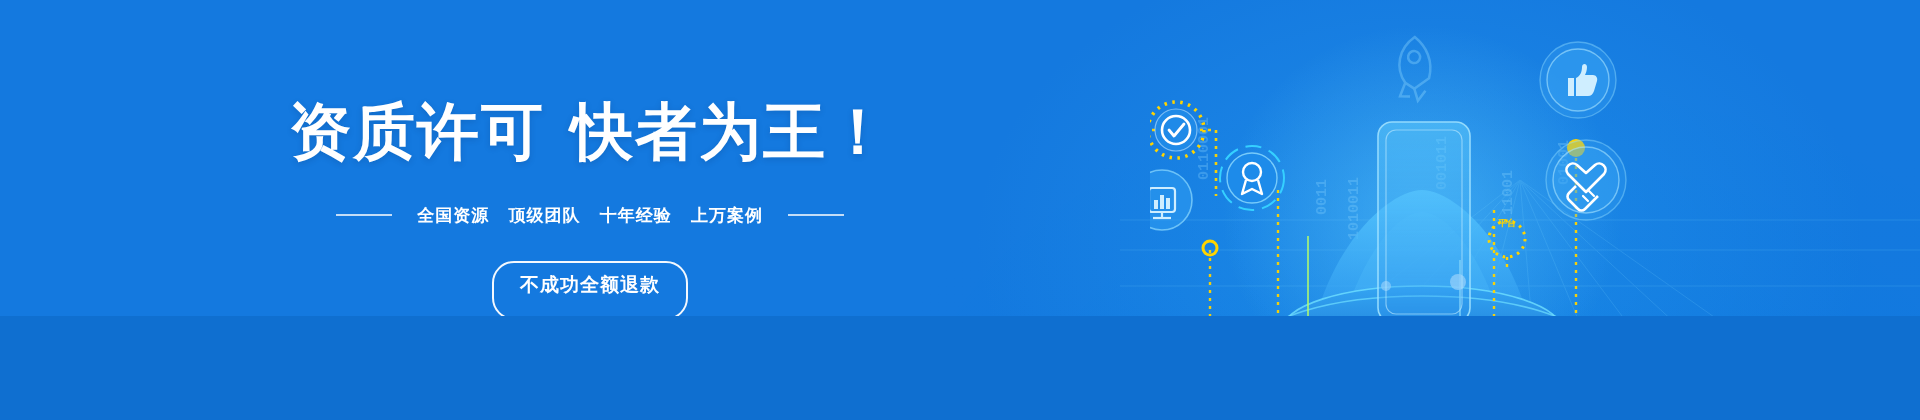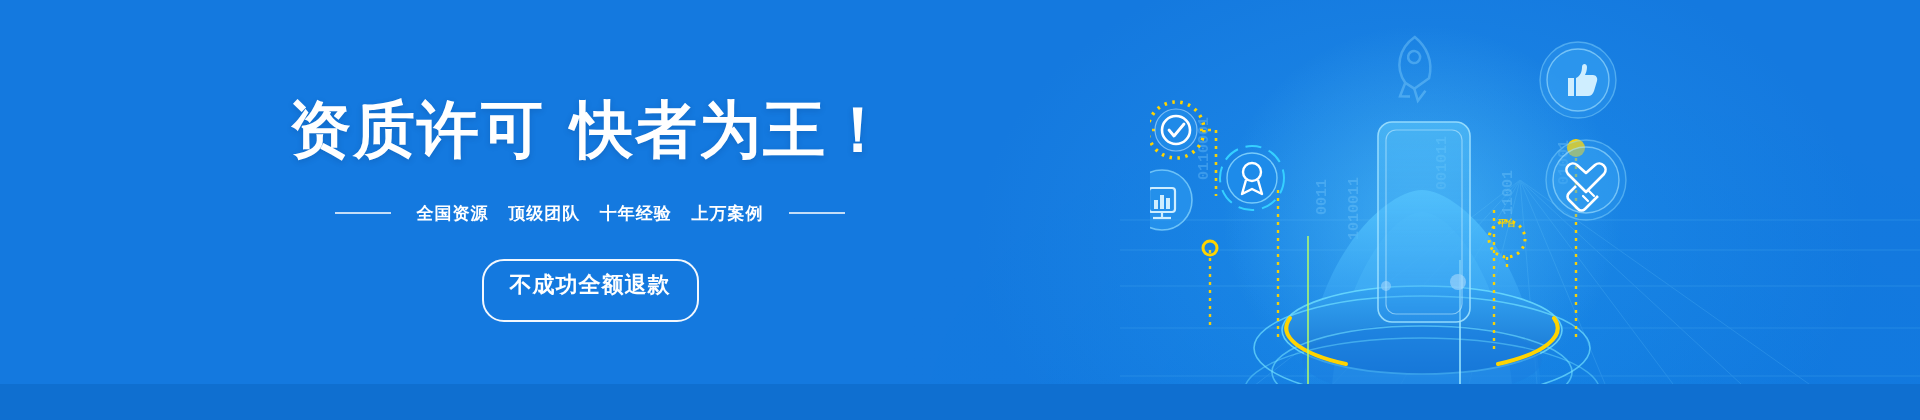--- a/index.html
+++ b/index.html
@@ -4,21 +4,21 @@
 <title>Banner</title>
 <style>
   html,body{margin:0;padding:0;}
   body{
     font-family:"Liberation Sans","DejaVu Sans",sans-serif;
     background:#0f6fd0;
   }
   .banner{
     position:relative;
     width:1920px;
-    height:384px;
+    height:316px;
     overflow:hidden;
     background:#1479df;
   }
   
   .bg-sheen{
     position:absolute; inset:0;
     background:
       radial-gradient(ellipse 620px 420px at 1420px 240px, rgba(56,182,255,.30) 0%, rgba(56,182,255,.12) 42%, rgba(56,182,255,0) 72%),
       radial-gradient(ellipse 900px 520px at 1500px 420px, rgba(0,120,220,.28) 0%, rgba(0,120,220,0) 70%);
     pointer-events:none;
@@ -50,20 +50,21 @@
     text-shadow:0 2px 6px rgba(0,40,90,.18);
   }
   .headline .gap{display:inline-block;width:26px;}
 
   .subline{
     display:flex;
     align-items:center;
     justify-content:center;
     gap:18px;
     margin-top:41px;
+    font-family:Liberation Serif, serif;
   }
   .rule{
     display:block;
     width:56px; height:2px;
     background:rgba(255,255,255,.75);
   }
   .subtitle{
     color:#ffffff;
     font-size:17px;
     font-weight:bold;
@@ -71,21 +72,21 @@
     white-space:nowrap;
   }
   .subtitle span{margin:0 7px;}
 
   .cta{
     margin-top:34px;
     display:inline-block;
     border:2px solid rgba(255,255,255,.95);
     border-radius:22px;
     color:#ffffff;
-    font-size:22px;
+    font-size:19px;
     font-weight:bold;
     letter-spacing:1px;
     padding:9px 26px 20px;
     background:transparent;
     cursor:pointer;
     white-space:nowrap;
   }
 
   
   .art{

